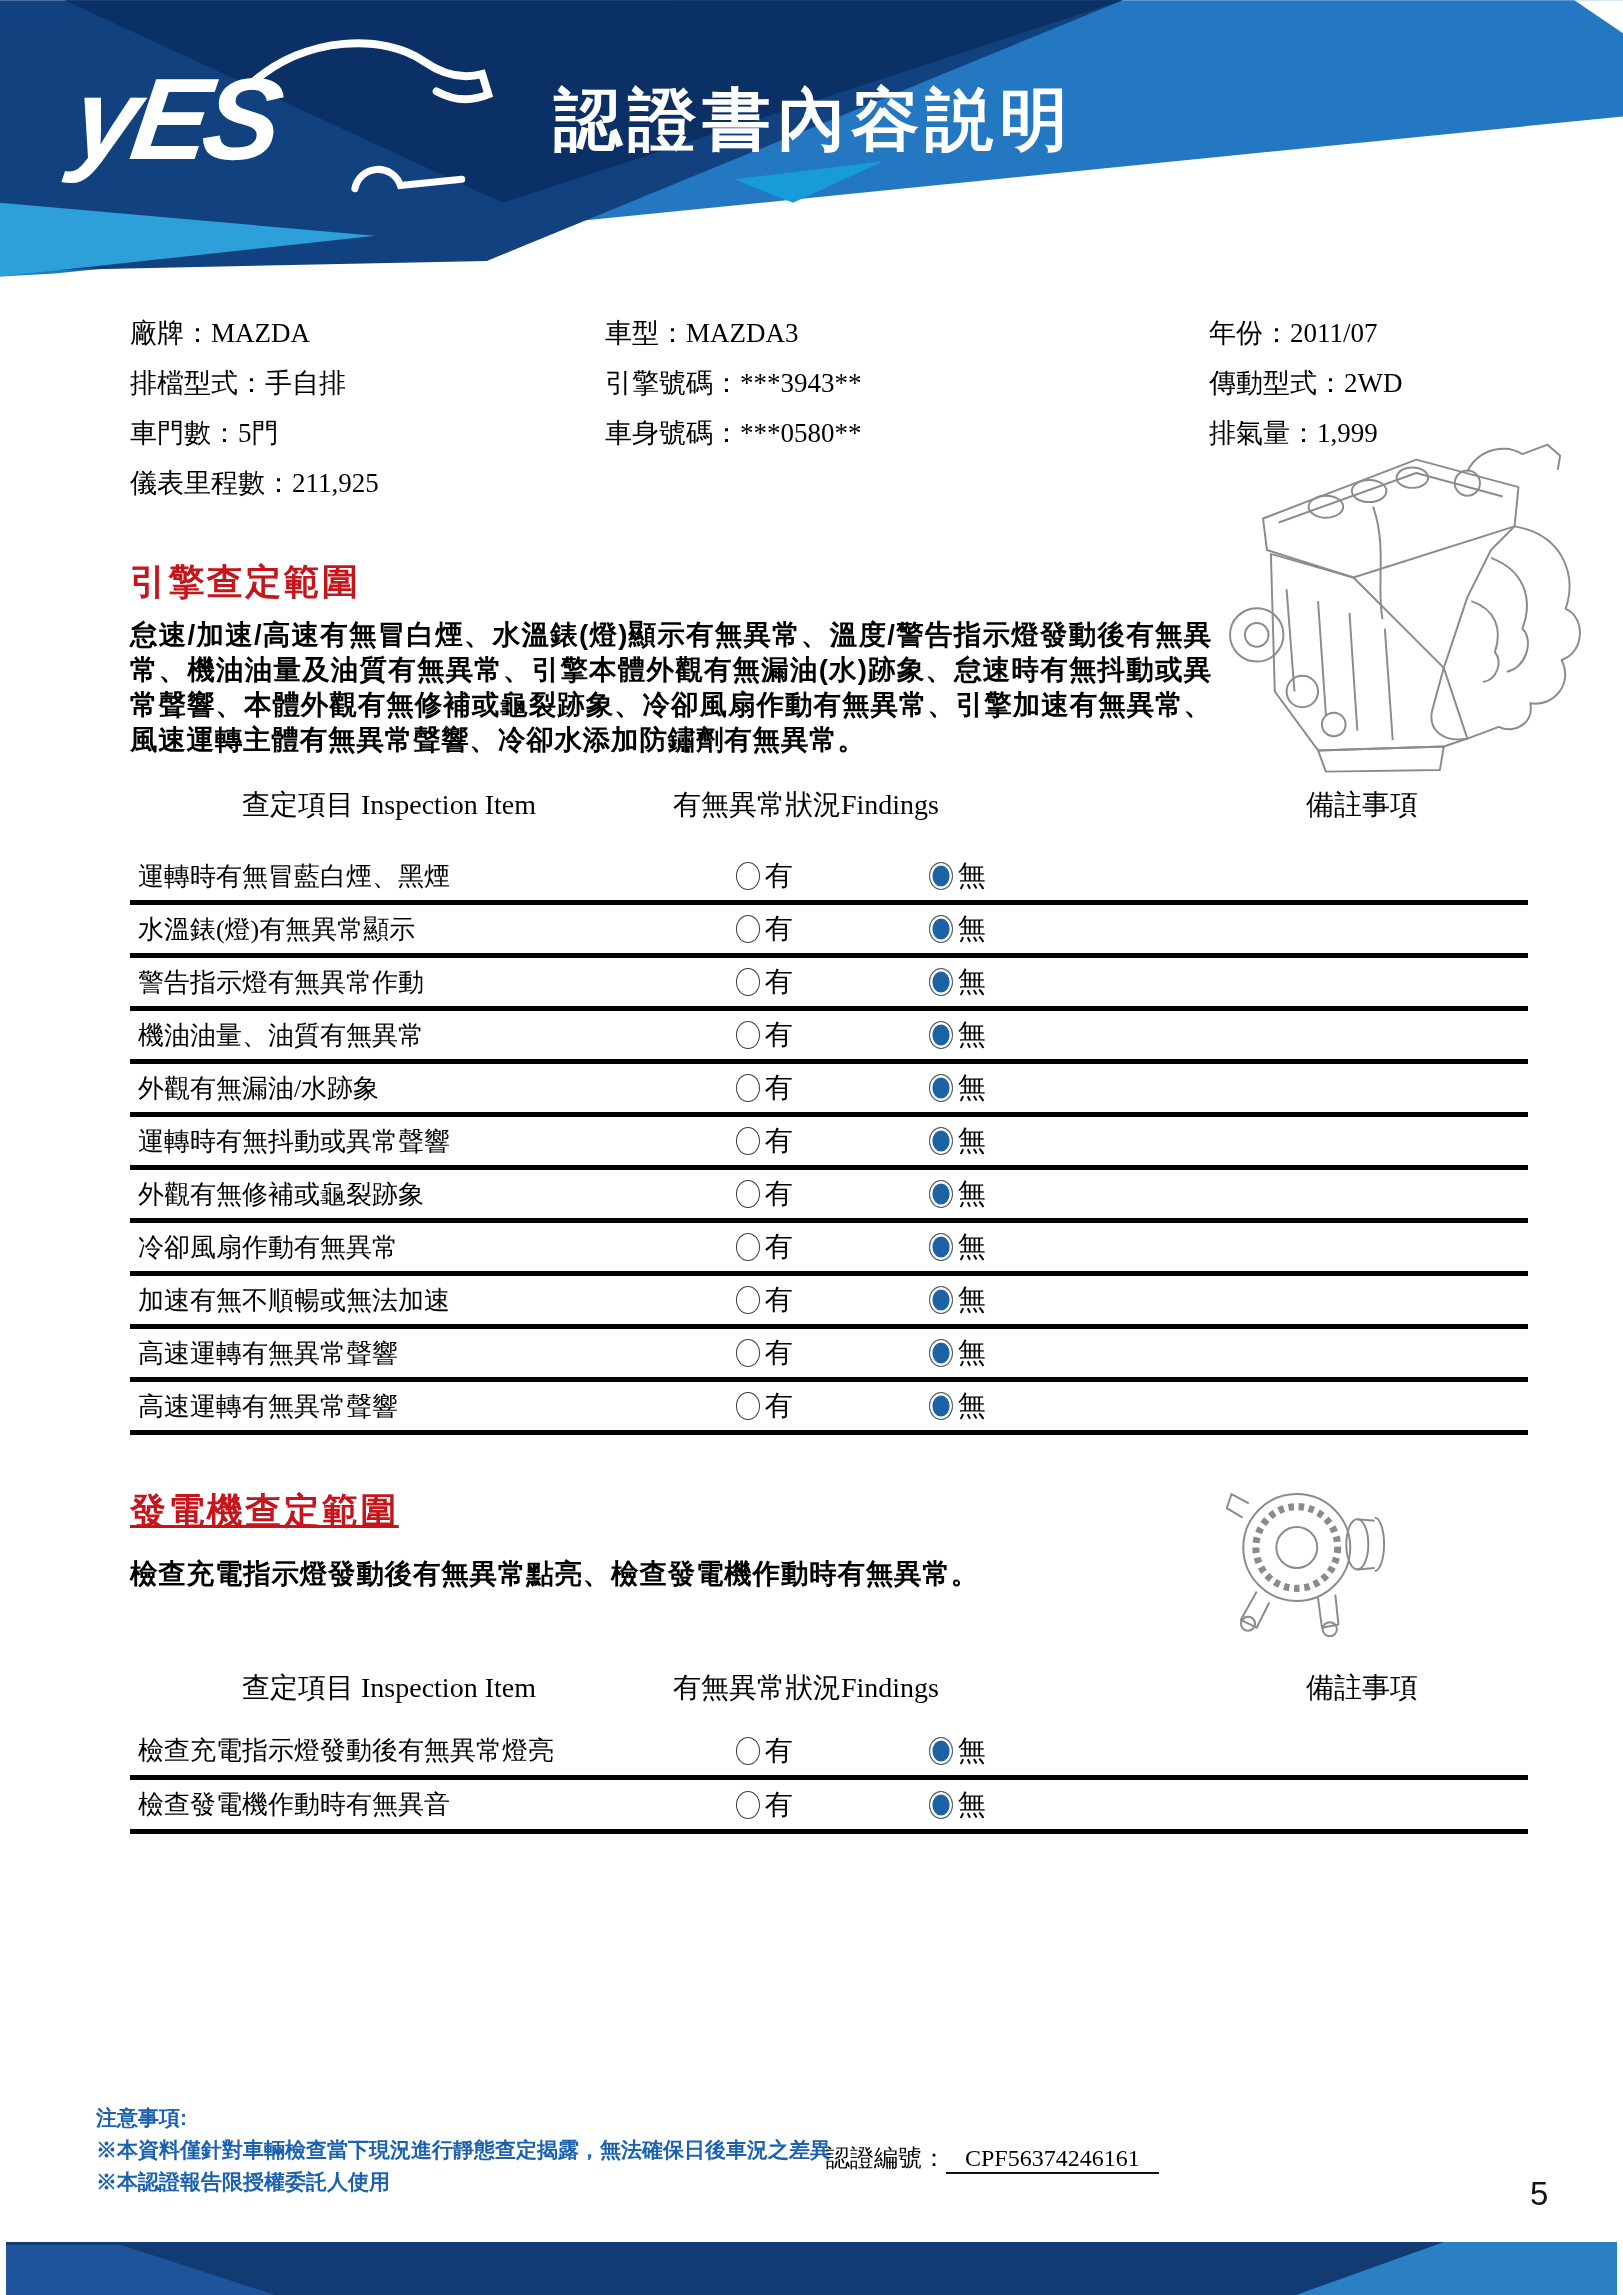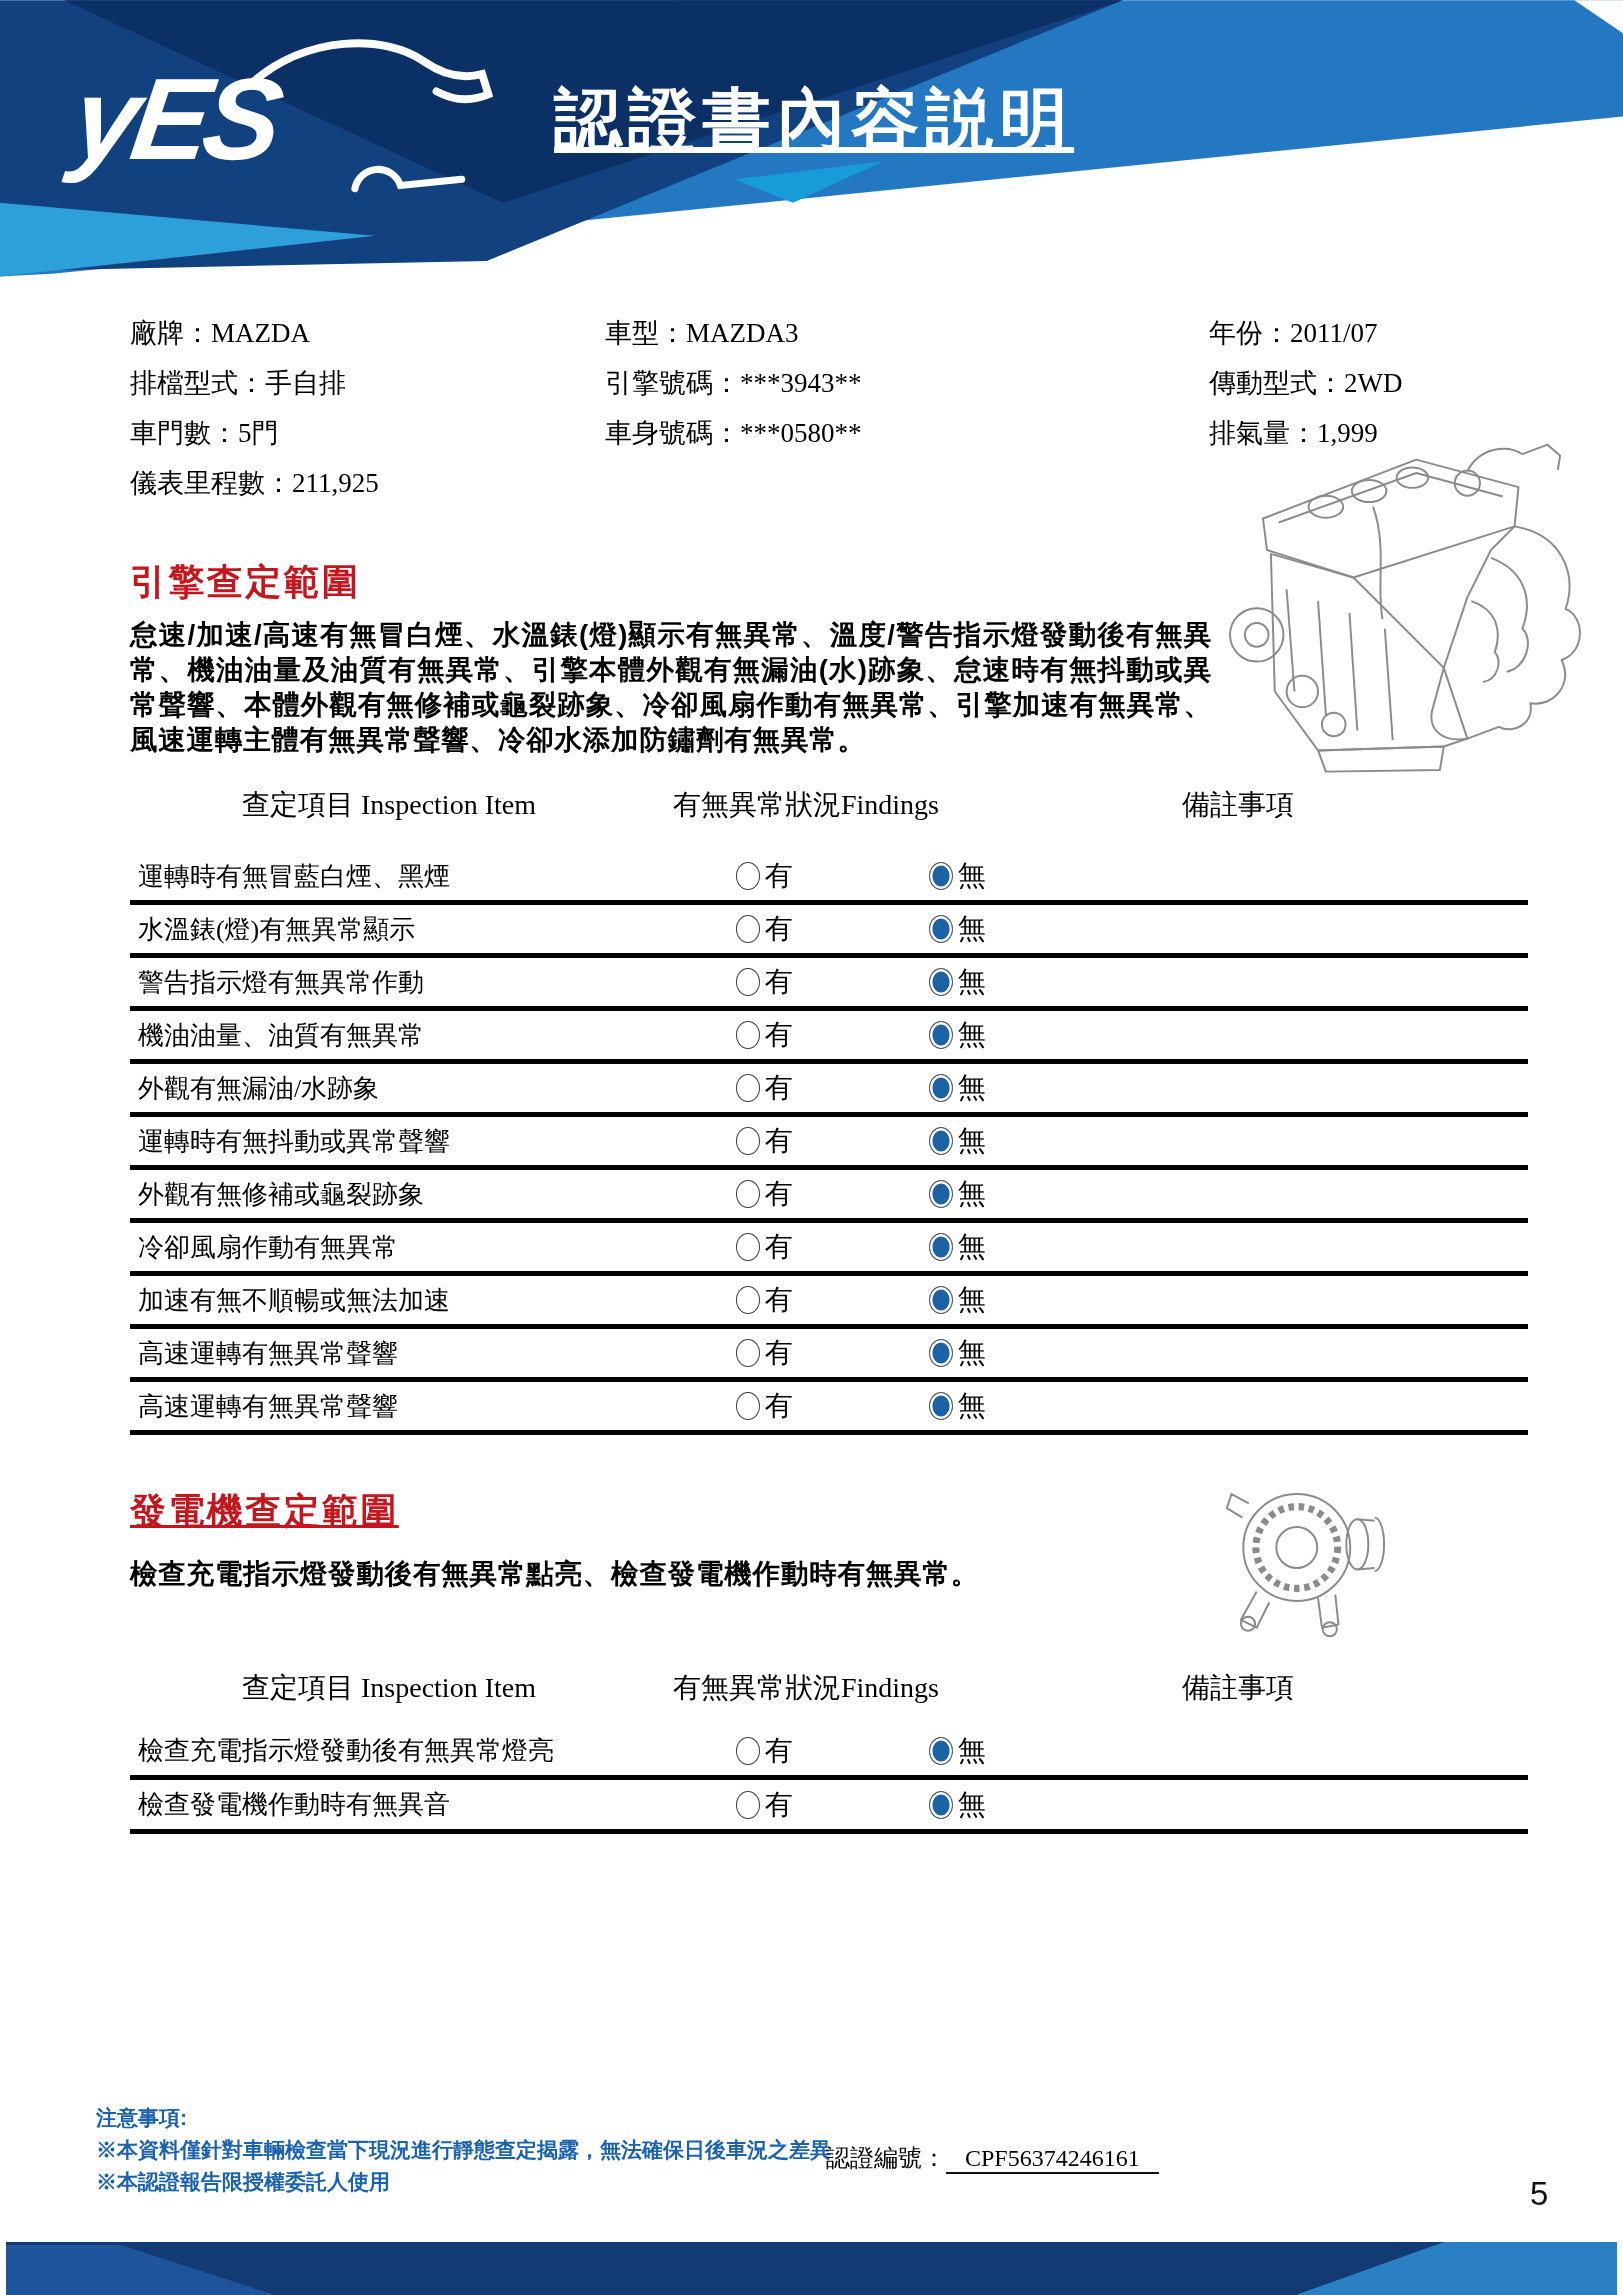--- a/index.html
+++ b/index.html
@@ -7,21 +7,21 @@
         font-family:"Liberation Sans",sans-serif;color:#000;}
   svg{display:block;}
 
   
   .banner{position:absolute;left:0;top:0;width:1623px;height:280px;}
   .banner svg{position:absolute;left:0;top:0;}
   .logo-text{position:absolute;left:75px;top:61px;font-size:116px;line-height:116px;
              font-weight:900;font-style:italic;letter-spacing:-6.3px;color:#fff;
              transform:skewX(-8deg);font-family:"Liberation Sans",sans-serif;}
   .banner-title{position:absolute;left:554px;top:82px;font-size:68px;line-height:75px;
-                font-weight:900;letter-spacing:6.3px;color:#fff;white-space:nowrap;text-decoration:underline;}
+                font-weight:900;letter-spacing:6.3px;color:#fff;white-space:nowrap;}
 
   
   .info-col{position:absolute;top:313px;}
   .info-col.c1{left:130px;} .info-col.c2{left:605px;} .info-col.c3{left:1209px;}
   .info-line{font-family:"Liberation Serif","DejaVu Serif",serif;font-size:27px;
              height:50px;line-height:41px;white-space:nowrap;}
 
   
   .sec-title{position:absolute;left:130px;font-size:36px;font-weight:900;color:#c4161c;
              letter-spacing:2.4px;white-space:nowrap;}
@@ -35,21 +35,21 @@
   #alternator-art{left:1222px;top:1472px;}
 
   
   .table{position:absolute;left:130px;width:1398px;}
   #table1{top:786px;} #table2{top:1669px;}
   .thead{position:relative;font-family:"Liberation Serif","DejaVu Serif",serif;
          font-size:28px;white-space:nowrap;}
   #table1 .thead{height:66px;} #table2 .thead{height:57px;}
   .h-item{position:absolute;left:0;width:518px;text-align:center;}
   .h-find{position:absolute;left:507px;width:338px;text-align:center;}
-  .h-note{position:absolute;left:1052px;width:236px;text-align:left;}
+  .h-note{position:absolute;left:1052px;width:236px;text-align:right;}
 
   .trow{position:relative;height:48px;border-bottom:5.5px solid #000;
         display:flex;align-items:center;}
   #table2 .trow{height:49px;}
   .cell-item{padding-left:7.9px;width:597px;font-family:"Liberation Serif","DejaVu Serif",serif;
              font-size:26px;white-space:nowrap;}
   .opt{position:absolute;display:flex;align-items:center;}
   .opt-yes{left:606px;} .opt-no{left:799px;}
   .radio{display:inline-block;width:24px;height:28px;border-radius:50%;background:#fff;
          border:1.6px solid #3c3c3c;box-sizing:border-box;}

